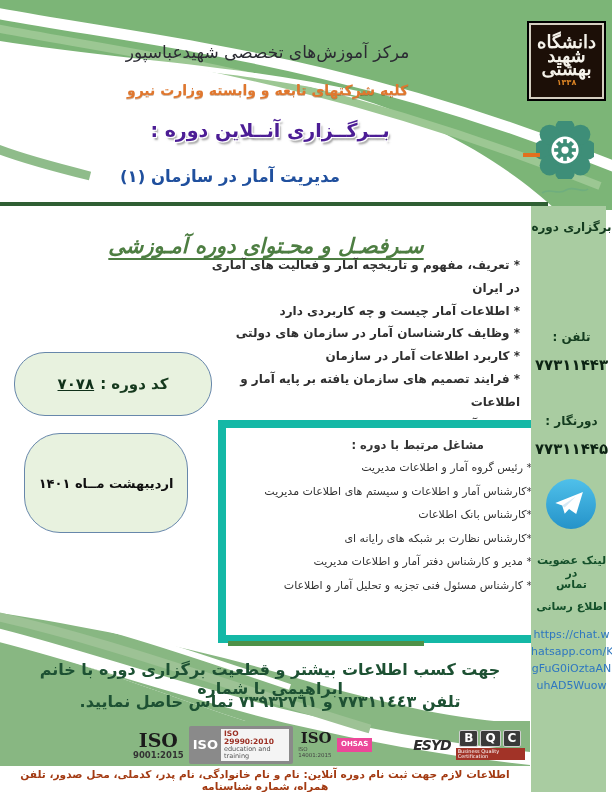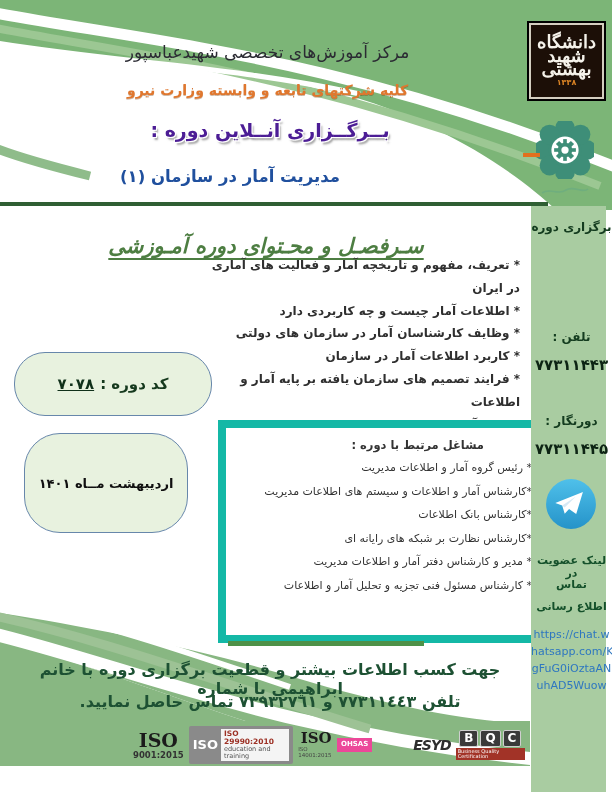--- a/index.html
+++ b/index.html
@@ -220,20 +220,21 @@
     <div class="chip chip-bqc">
       <span class="letters">
         <span>B</span>
         <span>Q</span>
         <span>C</span>
       </span>
       <span class="cap">Business Quality Certification</span>
     </div>
   </div>
 
+  <div class="abs rtl ctr footer-note">اطلاعات لازم جهت ثبت نام دوره آنلاین: نام و نام خانوادگی، نام پدر، کدملی، محل صدور، تلفن همراه، شماره شناسنامه</div>
 
   <div class="abs sidebar">
     <div class="sb sb-title">برگزاری دوره</div>
     <div class="sb sb-label" style="top:124px;">تلفن :</div>
     <div class="sb sb-num" style="top:150px;">۷۷۳۱۱۴۴۳</div>
     <div class="sb sb-label" style="top:208px;">دورنگار :</div>
     <div class="sb sb-num" style="top:234px;">۷۷۳۱۱۴۴۵</div>
 
     <svg class="abs tg-icon" viewBox="0 0 48 48">
       <defs>

